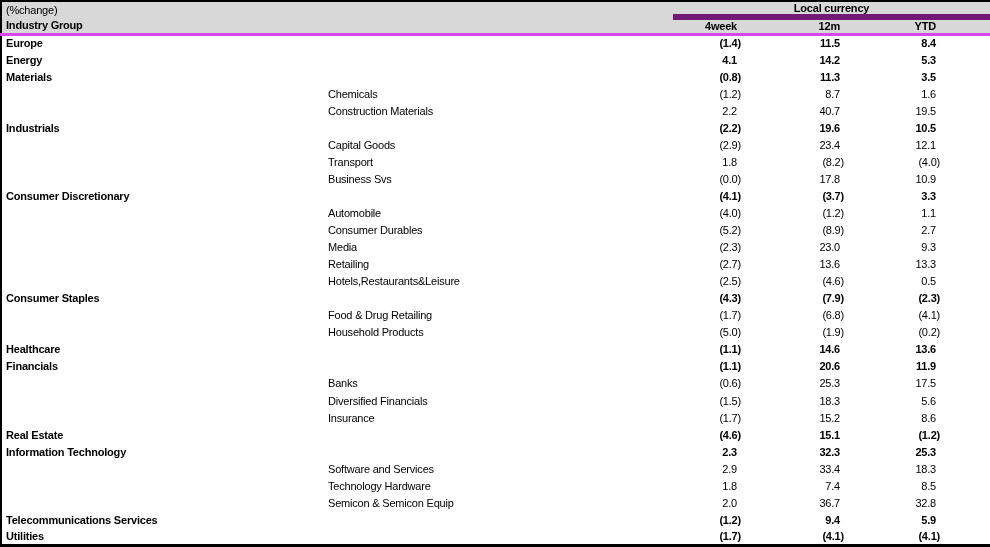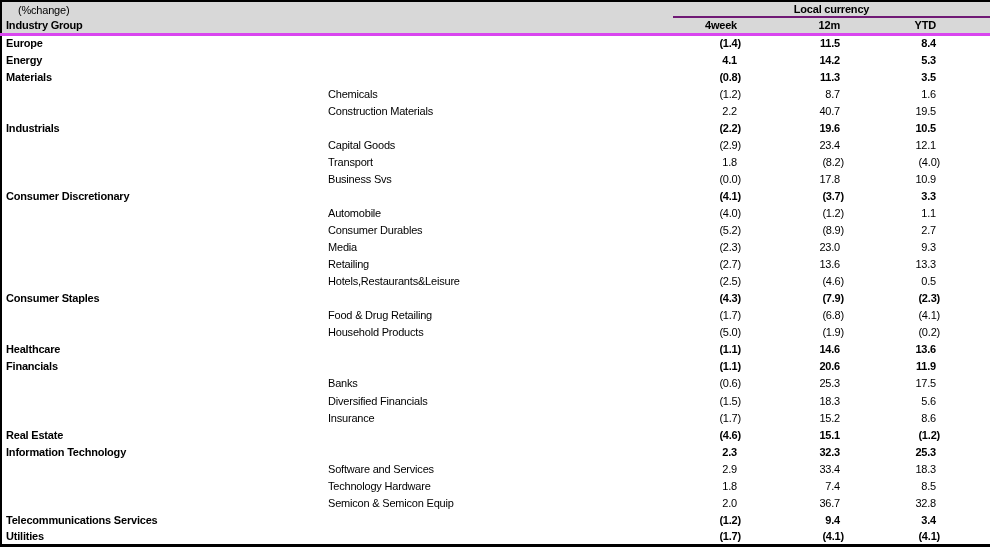--- a/index.html
+++ b/index.html
@@ -35,25 +35,25 @@
   thead td {
     background: #d8d8d8;
     vertical-align: middle;
     white-space: nowrap;
     overflow: hidden;
   }
   thead tr.hrow1 { height: 16px; }
   thead tr.hrow2 { height: 17px; }
   thead tr.hrow2 td { border-bottom: 3px solid #d946ef; }
 
-  .cell-change { padding-left: 16px; font-weight: normal; }
+  .cell-change { padding-left: 4px; font-weight: normal; }
   .cell-currency {
     text-align: center;
     font-weight: bold;
-    border-bottom: 2px solid #701a75;
+    border-bottom: 6px solid #701a75;
   }
   .cell-group-hdr { padding-left: 4px; font-weight: bold; }
   .hdr-num { font-weight: bold; }
 
   tbody { background: #ffffff; }
   tbody tr { height: 15.9px; }
   tbody td {
     vertical-align: middle;
     white-space: nowrap;
     overflow: hidden;
@@ -288,21 +288,21 @@
     <td class="c-sub">Semicon &amp; Semicon Equip</td>
     <td class="c-num col-w4 paren-pad">2.0</td>
     <td class="c-num col-m12 paren-pad">36.7</td>
     <td class="c-num col-ytd paren-pad">32.8</td>
   </tr>
         <tr class="parent-row">
     <td class="c-group">Telecommunications Services</td>
     <td class="c-sub"></td>
     <td class="c-num col-w4">(1.2)</td>
     <td class="c-num col-m12 paren-pad">9.4</td>
-    <td class="c-num col-ytd paren-pad">3.4</td>
+    <td class="c-num col-ytd paren-pad">5.9</td>
   </tr>
         <tr class="parent-row">
     <td class="c-group">Utilities</td>
     <td class="c-sub"></td>
     <td class="c-num col-w4">(1.7)</td>
     <td class="c-num col-m12">(4.1)</td>
     <td class="c-num col-ytd">(4.1)</td>
   </tr>
       </tbody>
   </table>

